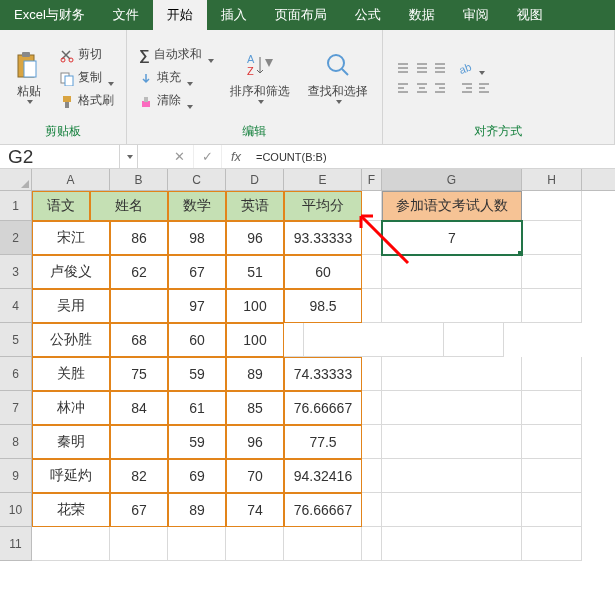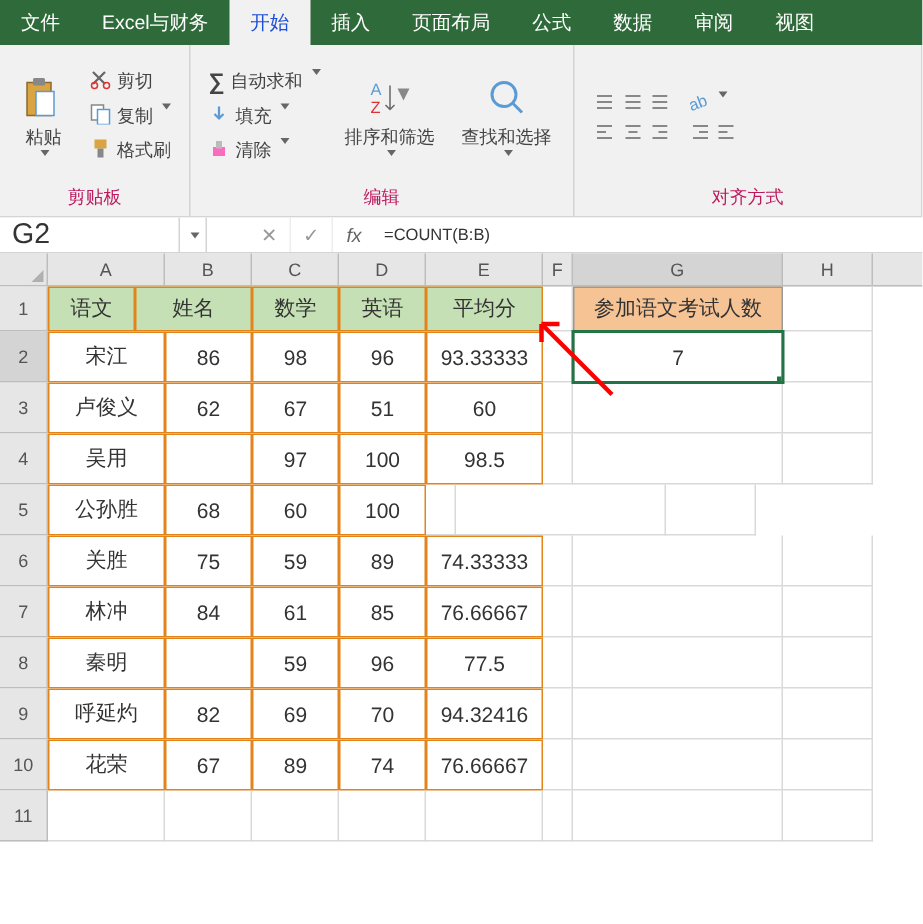--- a/index.html
+++ b/index.html
@@ -1,25 +1,25 @@
 <!DOCTYPE html>
 <html><head>
 <meta charset="utf-8">
 <style>
 *{box-sizing:border-box;margin:0;padding:0;font-family:"Microsoft YaHei",Arial,sans-serif}
 body{background:#fff;width:615px;height:616px;overflow:hidden;font-size:13px;color:#333}
 .tabs{display:flex;background:#2f6b3a;height:30px;align-items:stretch}
 .tab{color:#fff;padding:0 14px;display:flex;align-items:center;font-size:13px;cursor:pointer}
-.tab.active{background:#f1f1f1;color:#1d4ed8}
+.tab.active{background:#f1f1f1;color:#000000}
 .ribbon{background:#f1f1f1;height:115px;display:flex;border-bottom:1px solid #d4d4d4}
 .group{border-right:1px solid #d4d4d4;padding:4px 8px 2px;display:flex;flex-direction:column;justify-content:space-between}
-.group-label{text-align:center;font-size:12px;color:#be185d;padding:2px 0}
+.group-label{text-align:center;font-size:12px;color:#15803d;padding:2px 0}
 .group-body{display:flex;gap:6px;flex:1}
 .vstack{display:flex;flex-direction:column;gap:2px;justify-content:center}
-.ritem{display:flex;align-items:flex-start;gap:4px;font-size:12px;color:#444;padding:2px 4px;white-space:nowrap}
+.ritem{display:flex;align-items:flex-end;gap:4px;font-size:12px;color:#444;padding:2px 4px;white-space:nowrap}
 .big{display:flex;flex-direction:column;align-items:center;justify-content:center;padding:0 6px;font-size:12px;color:#444}
 .big .icn{width:30px;height:30px;margin-bottom:2px}
 .icn{display:inline-block}
 svg{display:block}
 .caret{width:0;height:0;border-left:3px solid transparent;border-right:3px solid transparent;border-top:4px solid #666;display:inline-block;margin-left:2px}
 .namebox-row{display:flex;height:24px;border-bottom:1px solid #d4d4d4;align-items:stretch;background:#fff}
 .namebox{width:120px;border-right:1px solid #d4d4d4;padding:0 8px;display:flex;align-items:center;font-size:19px}
 .nbcaret{width:18px;border-right:1px solid #d4d4d4;display:flex;align-items:center;justify-content:center}
 .fxbtn{width:28px;display:flex;align-items:center;justify-content:center;color:#999;border-right:1px solid #eee}
 .fxlabel{width:28px;display:flex;align-items:center;justify-content:center;font-style:italic;color:#666}
@@ -41,22 +41,22 @@
 .result-cell{border:1px solid #999!important;background:#fff}
 .selected{outline:2px solid #227447;outline-offset:-1px;position:relative}
 .selected::after{content:"";position:absolute;right:-3px;bottom:-3px;width:6px;height:6px;background:#227447}
 .cA{width:78px}.cB{width:58px}.cC{width:58px}.cD{width:58px}.cE{width:78px}.cF{width:20px}.cG{width:140px}.cH{width:60px}
 .row1{height:30px}
 </style>
 </head>
 <body>
 
 <div class="tabs" id="tabs">
+    <div class="tab">Excel与财务</div>
     <div class="tab">文件</div>
-    <div class="tab">Excel与财务</div>
     <div class="tab active">开始</div>
     <div class="tab">插入</div>
     <div class="tab">页面布局</div>
     <div class="tab">公式</div>
     <div class="tab">数据</div>
     <div class="tab">审阅</div>
     <div class="tab">视图</div>
   </div>
 
 <div class="ribbon">

